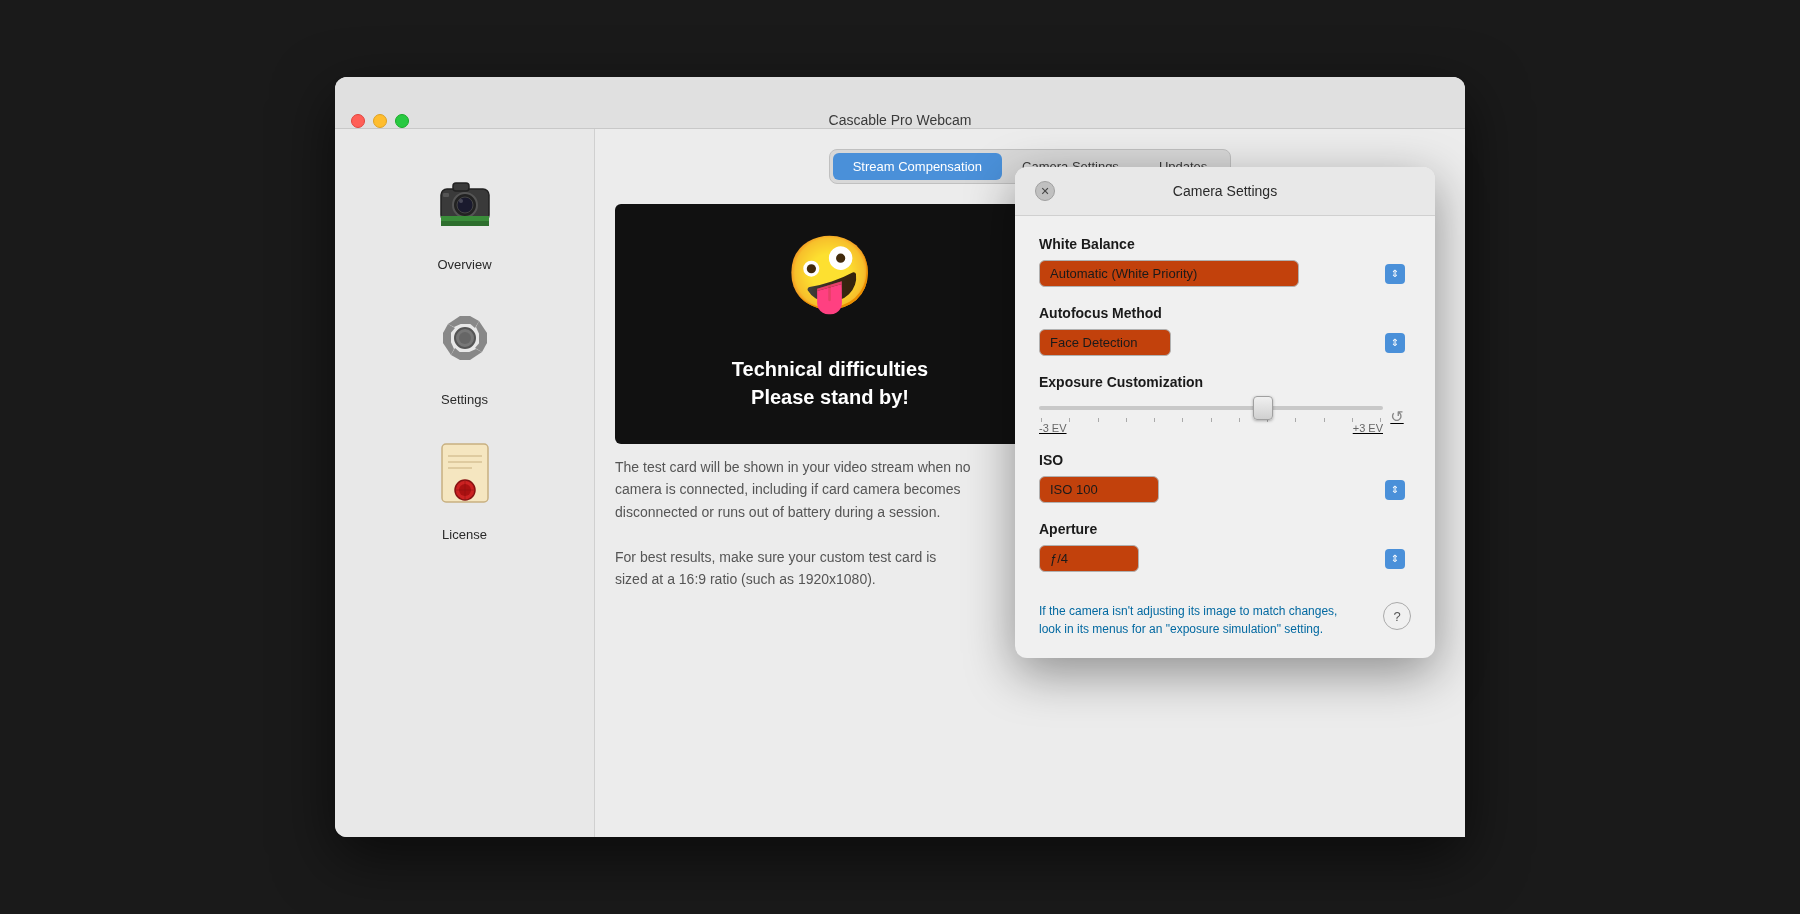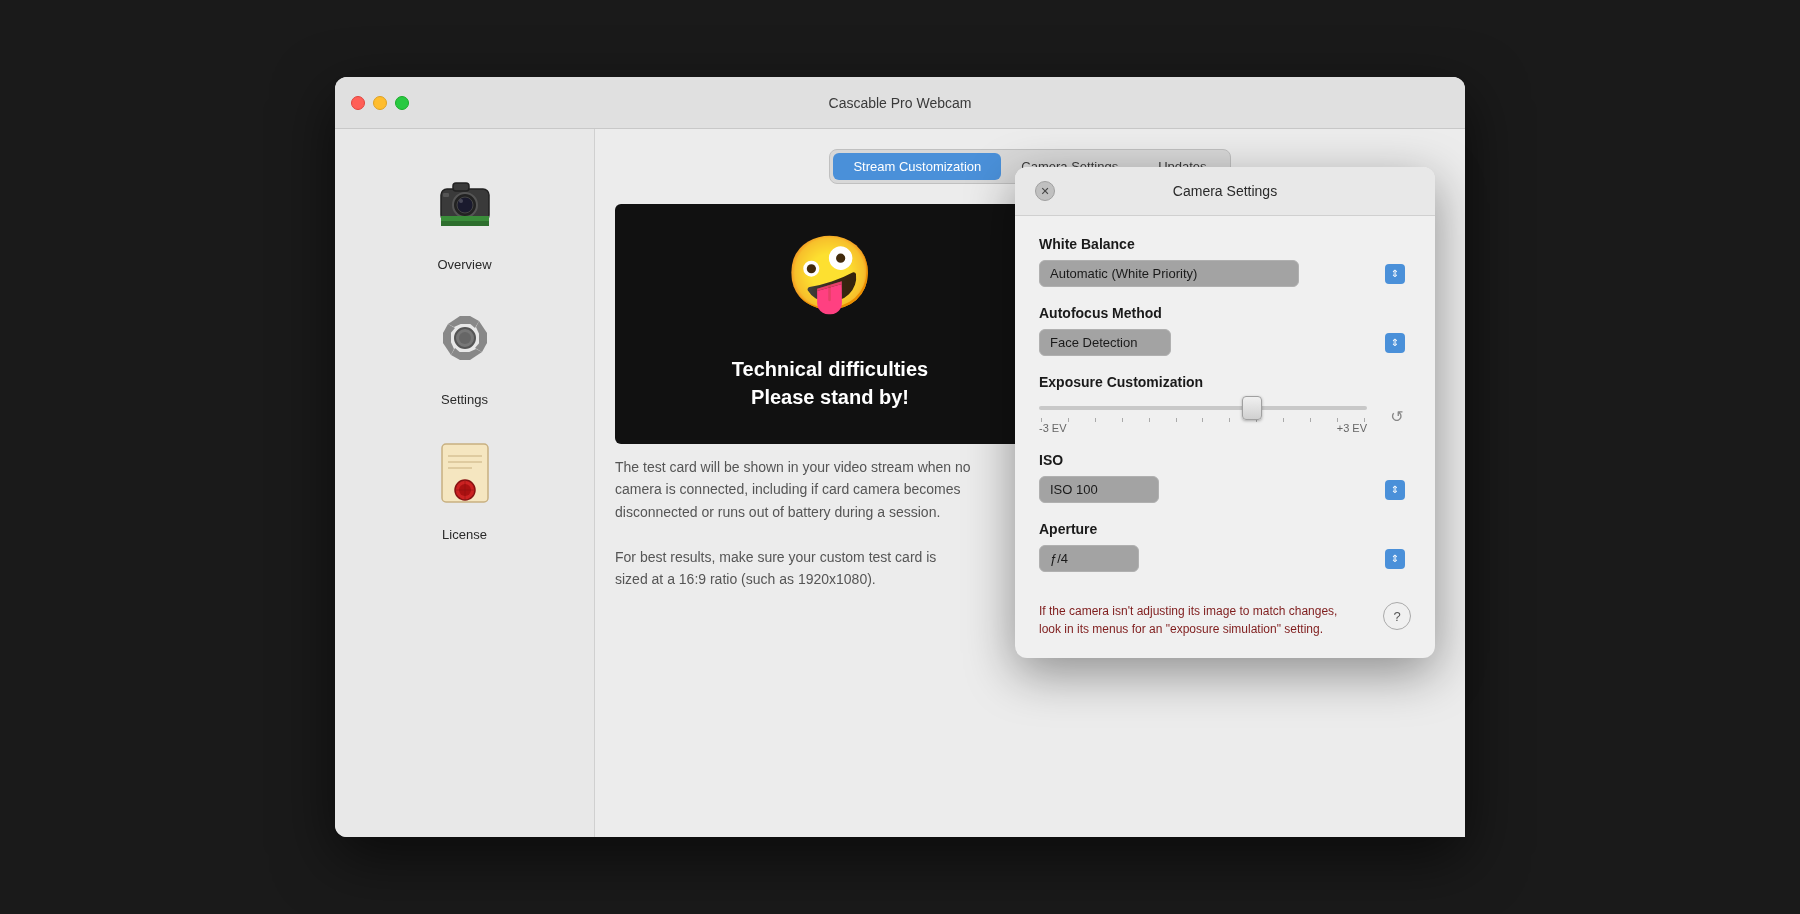--- a/index.html
+++ b/index.html
@@ -25,21 +25,21 @@
       flex-direction: column;
       position: relative;
       z-index: 1;
     }
 
     .title-bar {
       height: 52px;
       background: #e0e0e0;
       border-radius: 12px 12px 0 0;
       display: flex;
-      align-items: center;
+      align-items: flex-end;
       justify-content: center;
       position: relative;
       border-bottom: 1px solid #c8c8c8;
     }
 
     .traffic-lights {
       position: absolute;
       left: 16px;
       display: flex;
       gap: 8px;
@@ -281,21 +281,21 @@
       color: #1a1a1a;
     }
 
     .select-wrapper {
       position: relative;
       display: inline-block;
     }
 
     .setting-select {
       appearance: none;
-      background: #a3a3a3;
+      background: #c2410c;
       border: 1px solid #b0b0b0;
       border-radius: 6px;
       padding: 5px 32px 5px 10px;
       font-size: 13px;
       color: #1a1a1a;
       cursor: pointer;
       min-width: 260px;
     }
 
     .setting-select-small {
@@ -376,37 +376,38 @@
       align-items: center;
       justify-content: center;
       font-size: 16px;
       color: #888;
       border-radius: 50%;
     }
 
     .exposure-row {
       display: flex;
       align-items: center;
-      gap: 16px;
+      gap: 0;
+      text-decoration: underline;
     }
 
     .exposure-slider-wrap {
       flex: 1;
     }
 
     .panel-footer {
       padding: 10px 24px 20px;
       display: flex;
       align-items: flex-start;
       justify-content: space-between;
     }
 
     .footer-note {
       font-size: 12px;
-      color: #7f1d1d;
+      color: #0369a1;
       line-height: 1.5;
       max-width: 300px;
     }
 
     .help-btn {
       width: 28px;
       height: 28px;
       border-radius: 50%;
       background: transparent;
       border: 1px solid #aaa;
@@ -510,21 +511,21 @@
           </svg>
         </div>
         <span class="sidebar-label">License</span>
       </div>
     </div>
 
     <div class="main-panel">
 
       <div class="tab-bar">
         <div class="tab-group">
-          <button class="tab-btn active">Stream Customization</button>
+          <button class="tab-btn active">Stream Compensation</button>
           <button class="tab-btn">Camera Settings</button>
           <button class="tab-btn">Updates</button>
         </div>
       </div>
 
       <div class="content-area">
 
         <div class="preview-area">
 
           <div class="test-card-preview">

